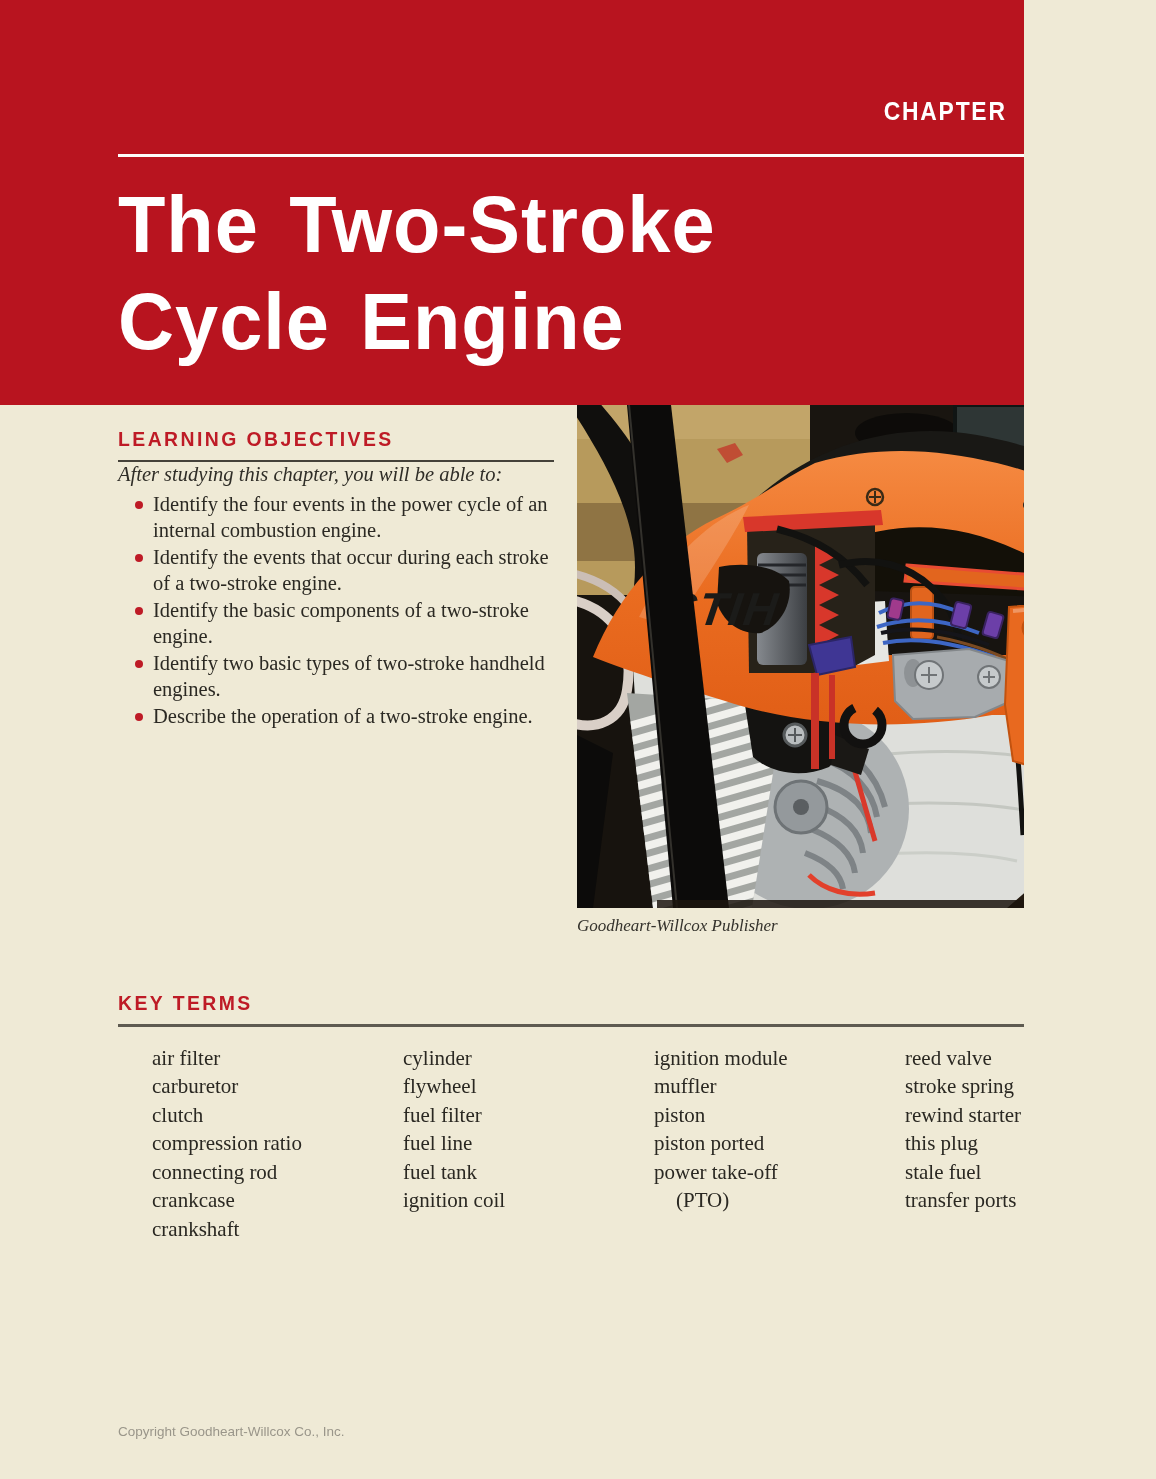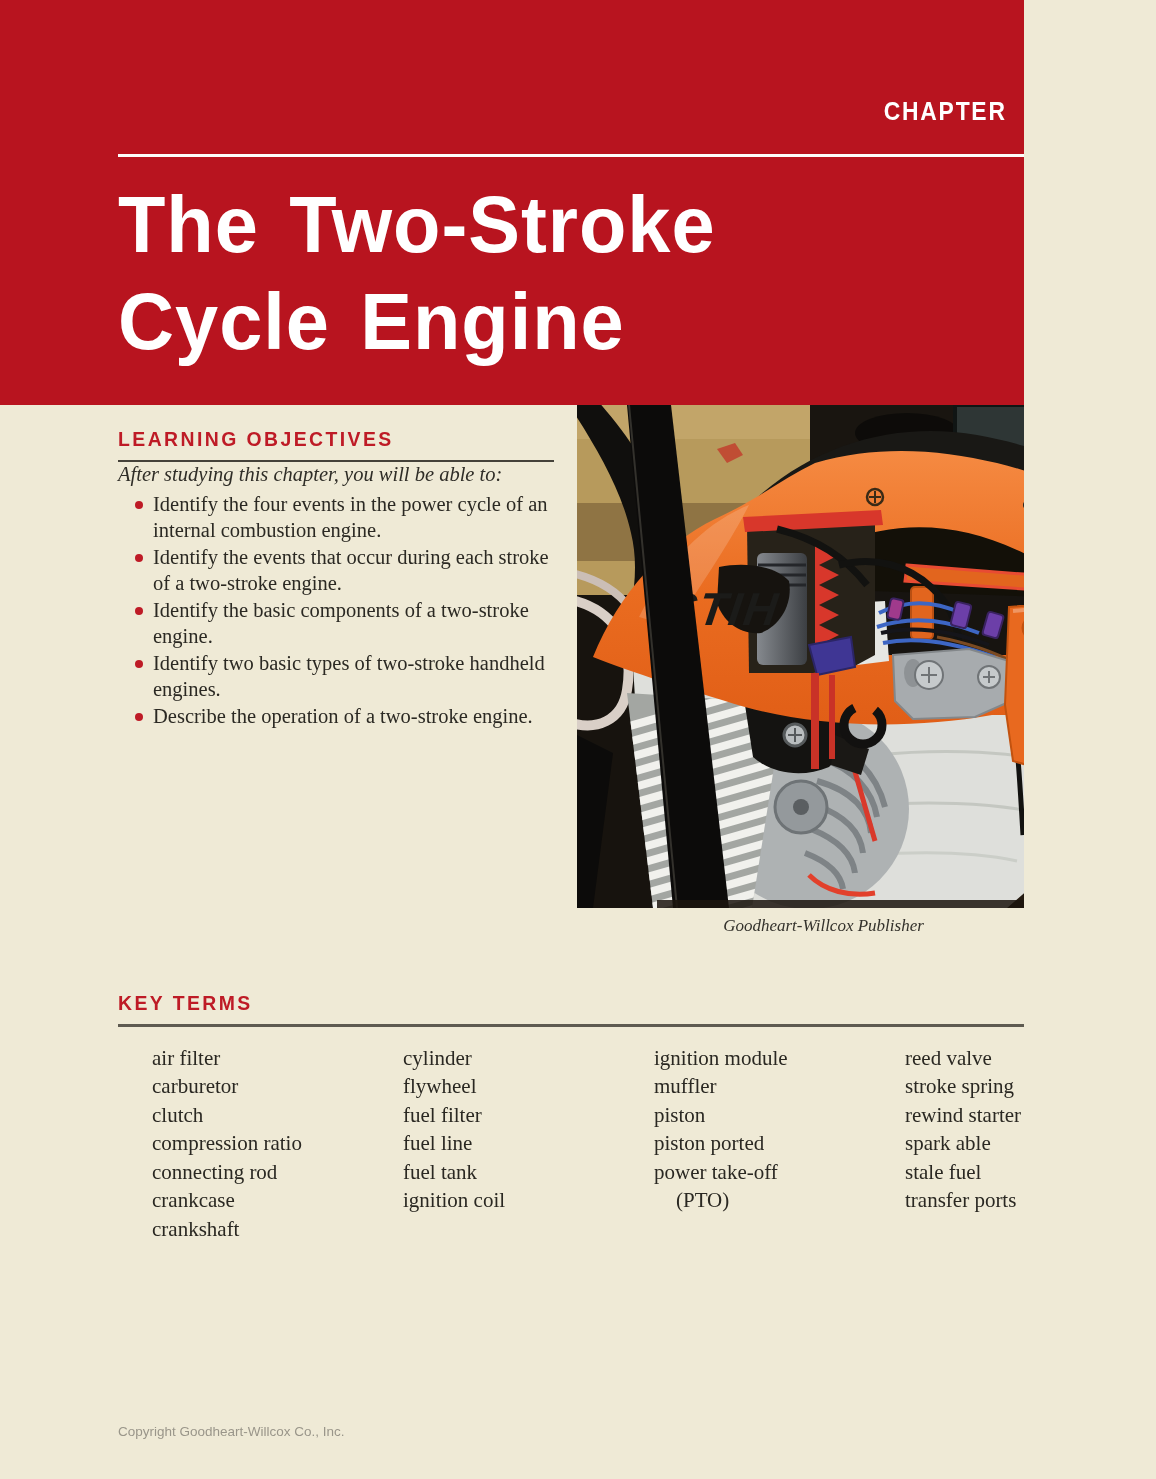--- a/index.html
+++ b/index.html
@@ -46,21 +46,21 @@
   .obj-list li { display:flex; font-size:20.5px; line-height:25.5px; margin-bottom:2px; color:#2B2923; }
   .bullet {
     flex:none; width:8px; height:8px; border-radius:50%;
     background:#BE1B26; margin:9px 10px 0 17px;
   }
 
   
   .figure { position:absolute; left:577px; top:405px; width:579px; }
   .figure svg { display:block; }
   .fig-caption {
-    margin-top:8px; text-align:center; padding-right:86px;
+    margin-top:8px; text-align:left; padding-right:86px;
     font-style:italic; font-size:17px; color:#34322C;
   }
 
   
   .keyterms { position:absolute; left:118px; top:992px; width:952px; }
   .kt-rule { margin-top:9px; height:2.5px; background:#5E5B51; width:952px; }
   .kt-grid {
     margin-top:17px; padding-left:34px;
     display:grid; grid-template-columns:242px 242px 242px auto;
     column-gap:9px;
@@ -354,21 +354,21 @@
         <div class="kt-term">muffler</div>
         <div class="kt-term">piston</div>
         <div class="kt-term">piston ported</div>
         <div class="kt-term">power take-off</div>
         <div class="kt-term indent">(PTO)</div>
       </div>
       <div class="kt-col">
         <div class="kt-term">reed valve</div>
         <div class="kt-term">stroke spring</div>
         <div class="kt-term">rewind starter</div>
-        <div class="kt-term">spark able</div>
+        <div class="kt-term">this plug</div>
         <div class="kt-term">stale fuel</div>
         <div class="kt-term">transfer ports</div>
       </div>
     </div>
   </div>
 
   <div class="footer-copy">Copyright Goodheart-Willcox Co., Inc.</div>
   <div class="footer-page">81</div>
 
 </div>

